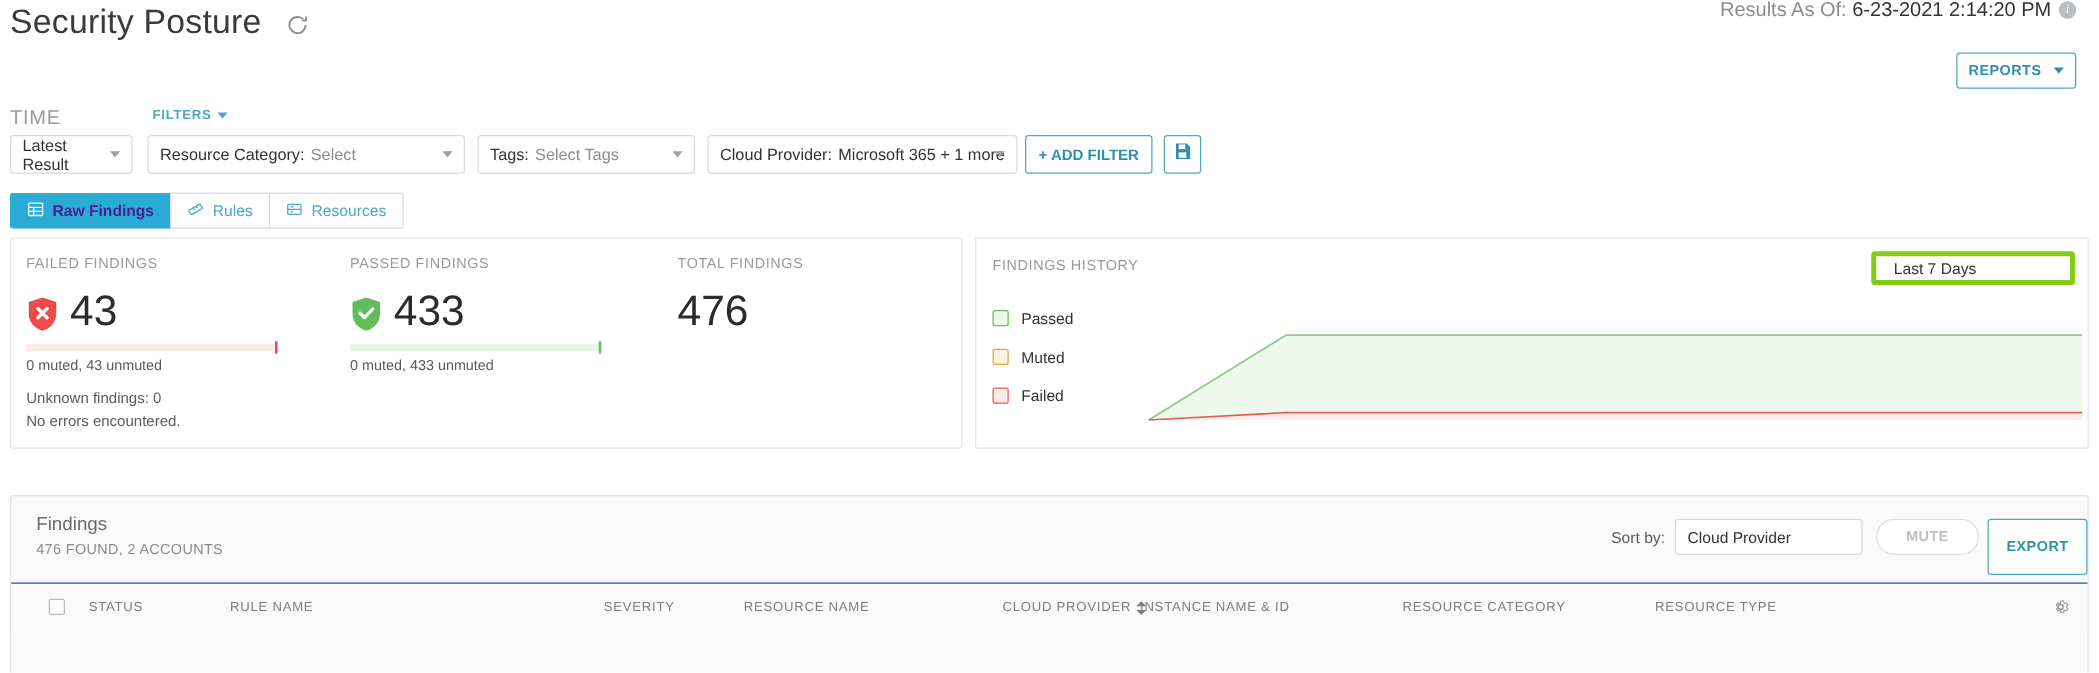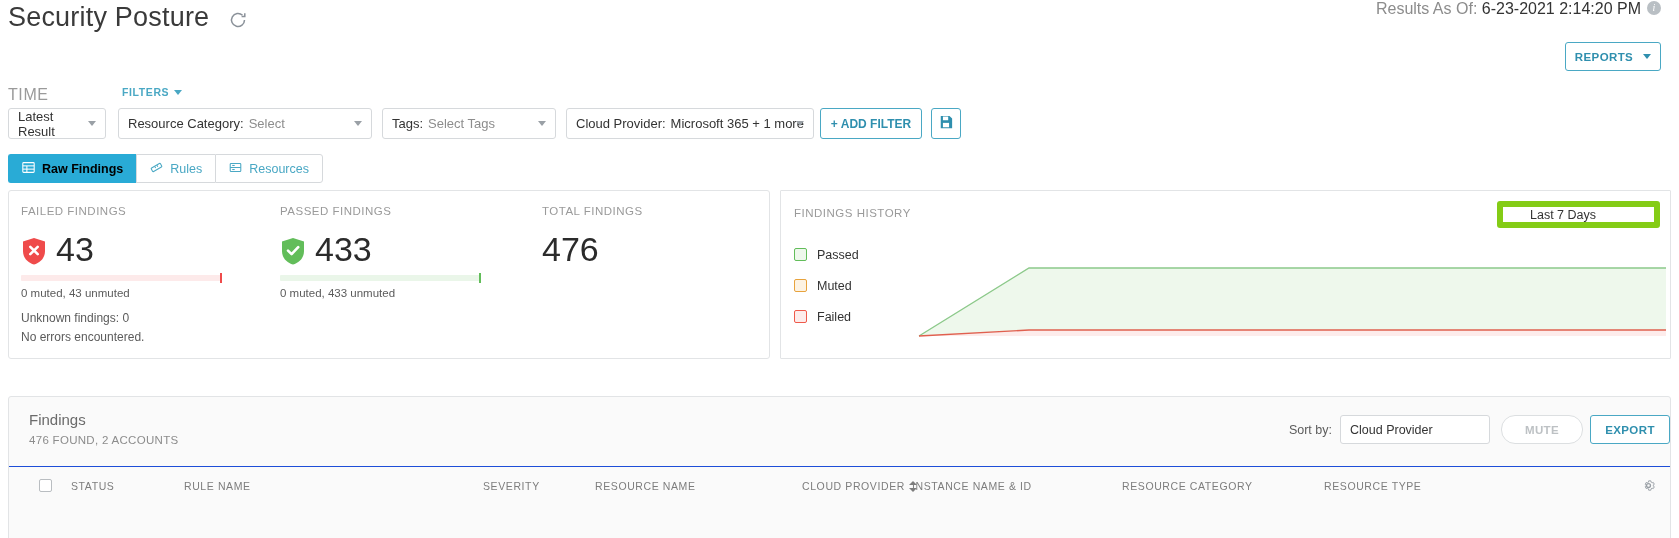--- a/index.html
+++ b/index.html
@@ -93,21 +93,21 @@
 
   
   .tabs { position: absolute; top: 154px; left: 8px; height: 29px; display: flex; }
   .tab {
     height: 29px; display: flex; align-items: center; gap: 7px;
     padding: 0 13px; font-size: 12.5px; cursor: pointer;
     border: 1px solid #d6d9dc; border-right: none; background: #fff; color: #4aa8c4;
   }
   .tab:first-child { border-radius: 3px 0 0 3px; }
   .tab:last-child { border-right: 1px solid #d6d9dc; border-radius: 0 3px 3px 0; }
-  .tab.active { background: #29ABD6; border-color: #29ABD6; color: #000000; font-weight: 700; }
+  .tab.active { background: #29ABD6; border-color: #29ABD6; color: #4c1d95; font-weight: 700; }
 
   
   .cards-panel {
     position: absolute; left: 8px; top: 190px; width: 762px; height: 169px;
     border: 1px solid #e2e4e6; border-radius: 3px; background: #fff;
   }
   .stat { position: absolute; top: 14px; }
   .stat-failed { left: 12px; width: 250px; }
   .stat-passed { left: 271px; width: 250px; }
   .stat-total  { left: 533px; width: 220px; }
@@ -134,22 +134,22 @@
     position: absolute; left: 780px; top: 190px; width: 891px; height: 169px;
     border: 1px solid #e2e4e6; border-radius: 1px; background: #fff;
     overflow: hidden;
   }
   .history-title {
     position: absolute; left: 13px; top: 16px;
     font-size: 11.5px; color: #9a9a9a; letter-spacing: .5px;
   }
   .range-select {
     position: absolute; right: 10px; top: 10px; width: 163px; height: 27px;
-    border: 6px solid #84cc16; border-radius: 3px; background: #fff;
-    display: flex; align-items: center; padding: 0 27px;
+    border: 4px solid #84cc16; border-radius: 3px; background: #fff;
+    display: flex; align-items: center; padding: 0 14px;
     font-size: 12.5px; color: #333; cursor: pointer;
   }
   .range-select .sel-caret { position: absolute; right: 9px; }
   .legend { position: absolute; left: 13px; top: 48px; }
   .legend-item {
     display: flex; align-items: center; gap: 10px; height: 31px;
     font-size: 12.5px; color: #333; cursor: pointer;
   }
   .legend-swatch { width: 13px; height: 13px; border-radius: 2px; border: 1.5px solid; }
   .chart-svg { position: absolute; left: 120px; top: 22px; }
@@ -179,21 +179,21 @@
     font-size: 12.5px; color: #333; cursor: pointer;
   }
   .sort-select .sel-caret { position: absolute; right: 9px; }
   .mute-btn {
     position: absolute; right: 87px; top: 18px; width: 82px; height: 29px;
     border: 1px solid #dcdfe1; border-radius: 14px; background: #fff;
     color: #bdc1c4; font-size: 11.5px; font-weight: 700; letter-spacing: .4px;
     display: flex; align-items: center; justify-content: center; cursor: default;
   }
   .export-btn {
-    position: absolute; right: 0px; top: 18px; width: 80px; height: 29px;
+    position: absolute; right: 0px; top: 18px; width: 80px; height: 45px;
     border: 1px solid #4aa8c4; border-radius: 3px; background: #fff;
     color: #2f8fae; font-size: 11.5px; font-weight: 700; letter-spacing: .4px;
     display: flex; align-items: center; justify-content: center; cursor: pointer;
   }
   .table-head {
     position: relative; height: 40px; background: #fafafa;
     border-top: 1px solid #1d4ed8;
   }
   .th {
     position: absolute; top: 13px; font-size: 10.5px; color: #7d7d7d;

